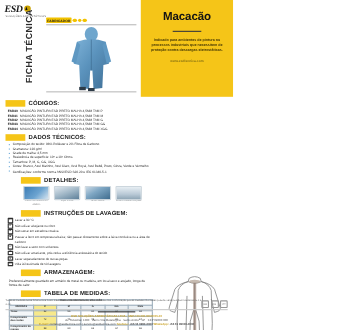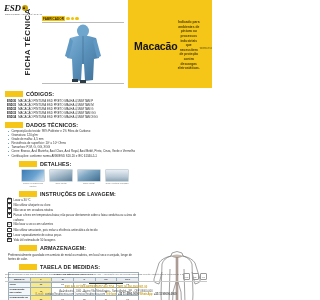--- a/index.html
+++ b/index.html
@@ -76,21 +76,21 @@
     border-bottom: 0.6px solid #bbb;
     overflow: hidden;
     background: #ffffff;
   }
   .suit { position: absolute; left: 50%; top: 1px; transform: translateX(-50%); }
 
   .hero {
     position: absolute; right: 0; top: 0;
     width: 84px; height: 88px;
     background: #f5c518;
-    display: flex; flex-direction: row;
+    display: flex; flex-direction: column;
     align-items: center; justify-content: flex-start;
     padding: 9px 6px 6px 6px;
   }
   .hero-title {
     font-size: 10.5px; font-weight: 700; color: #141414;
     text-align: center; line-height: 12px; letter-spacing: -0.1px;
   }
   .hero-rule {
     width: 26px; height: 1px; background: #3a3a3a;
     margin: 7px 0 5px 0;

